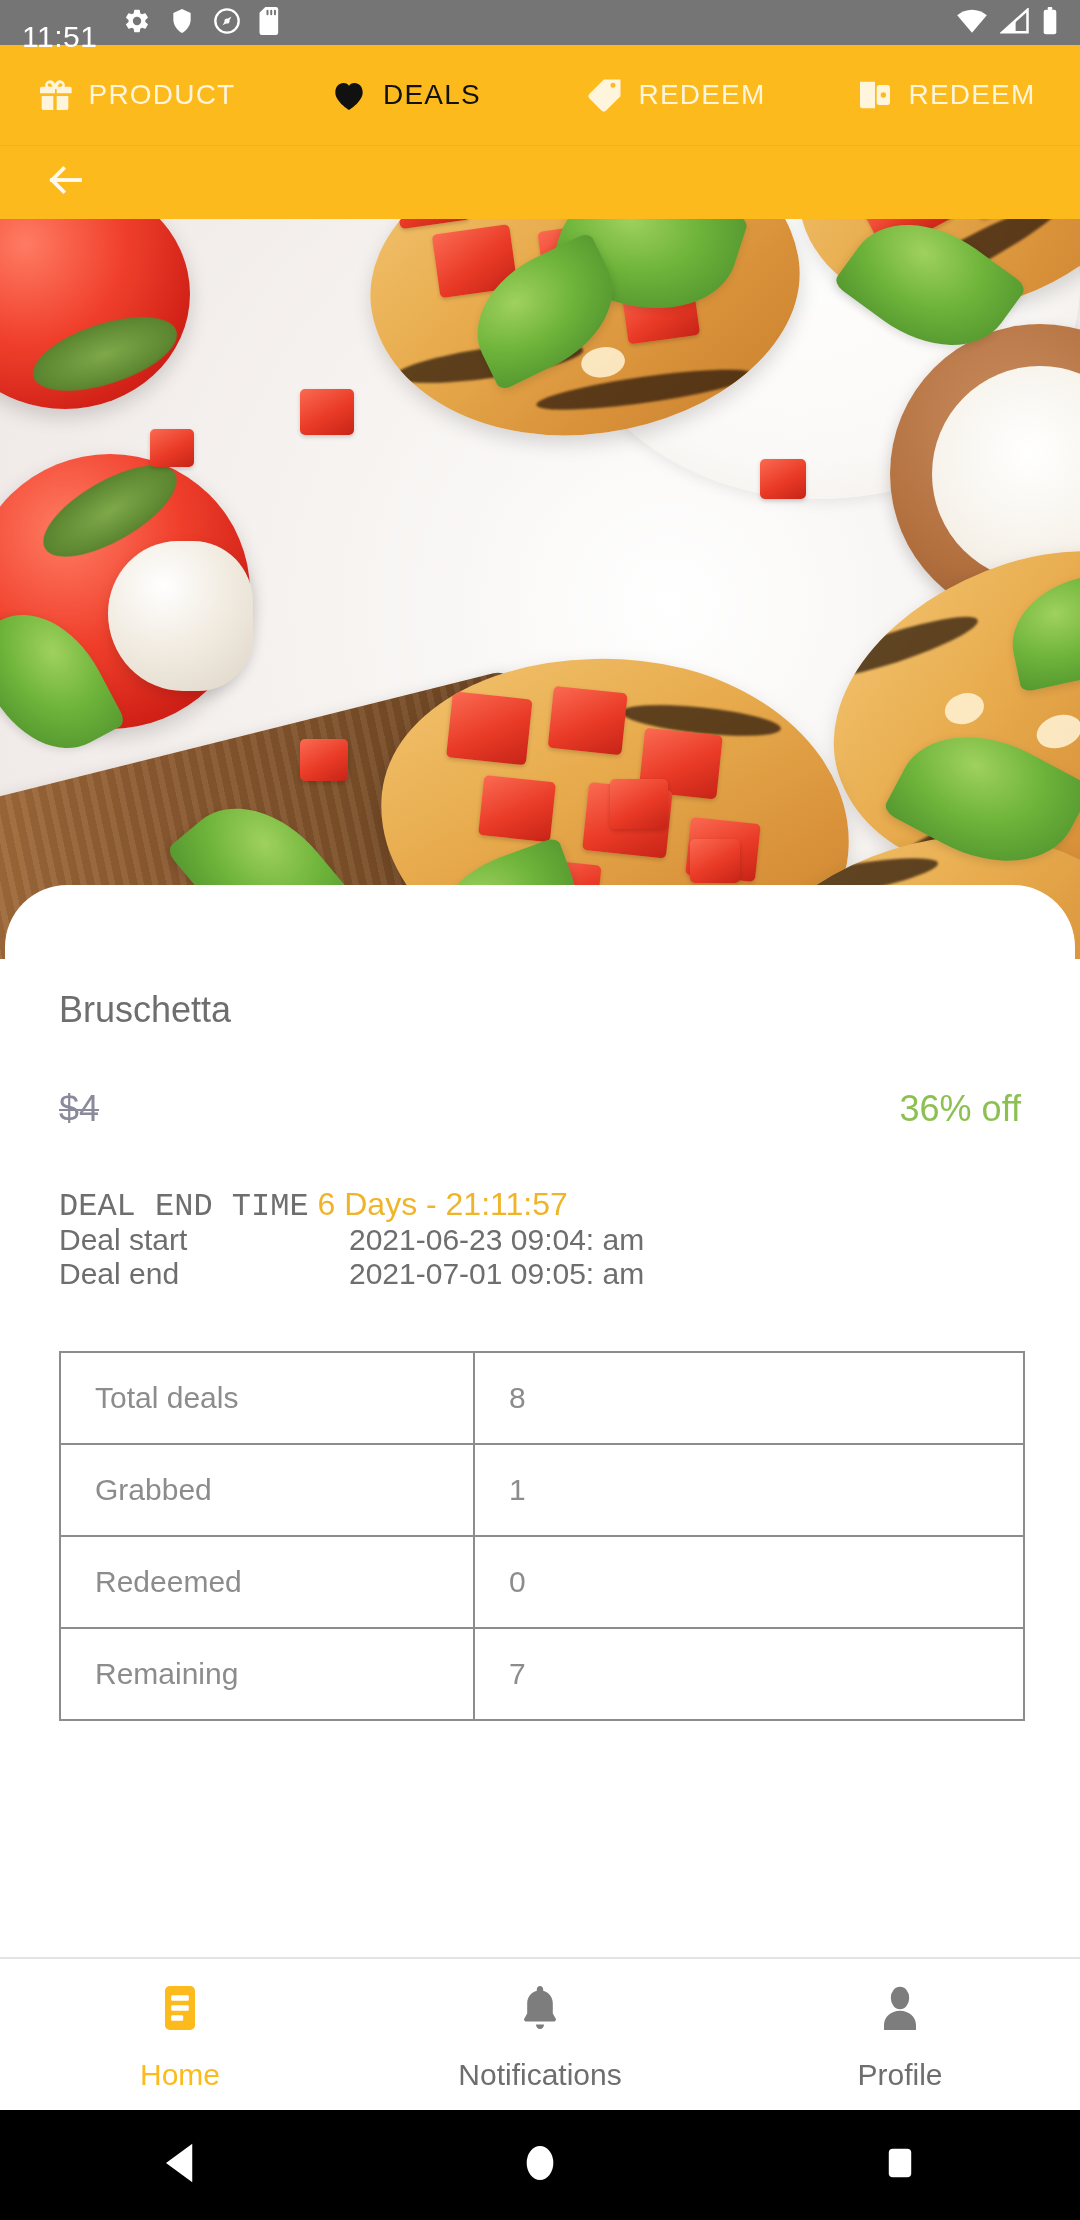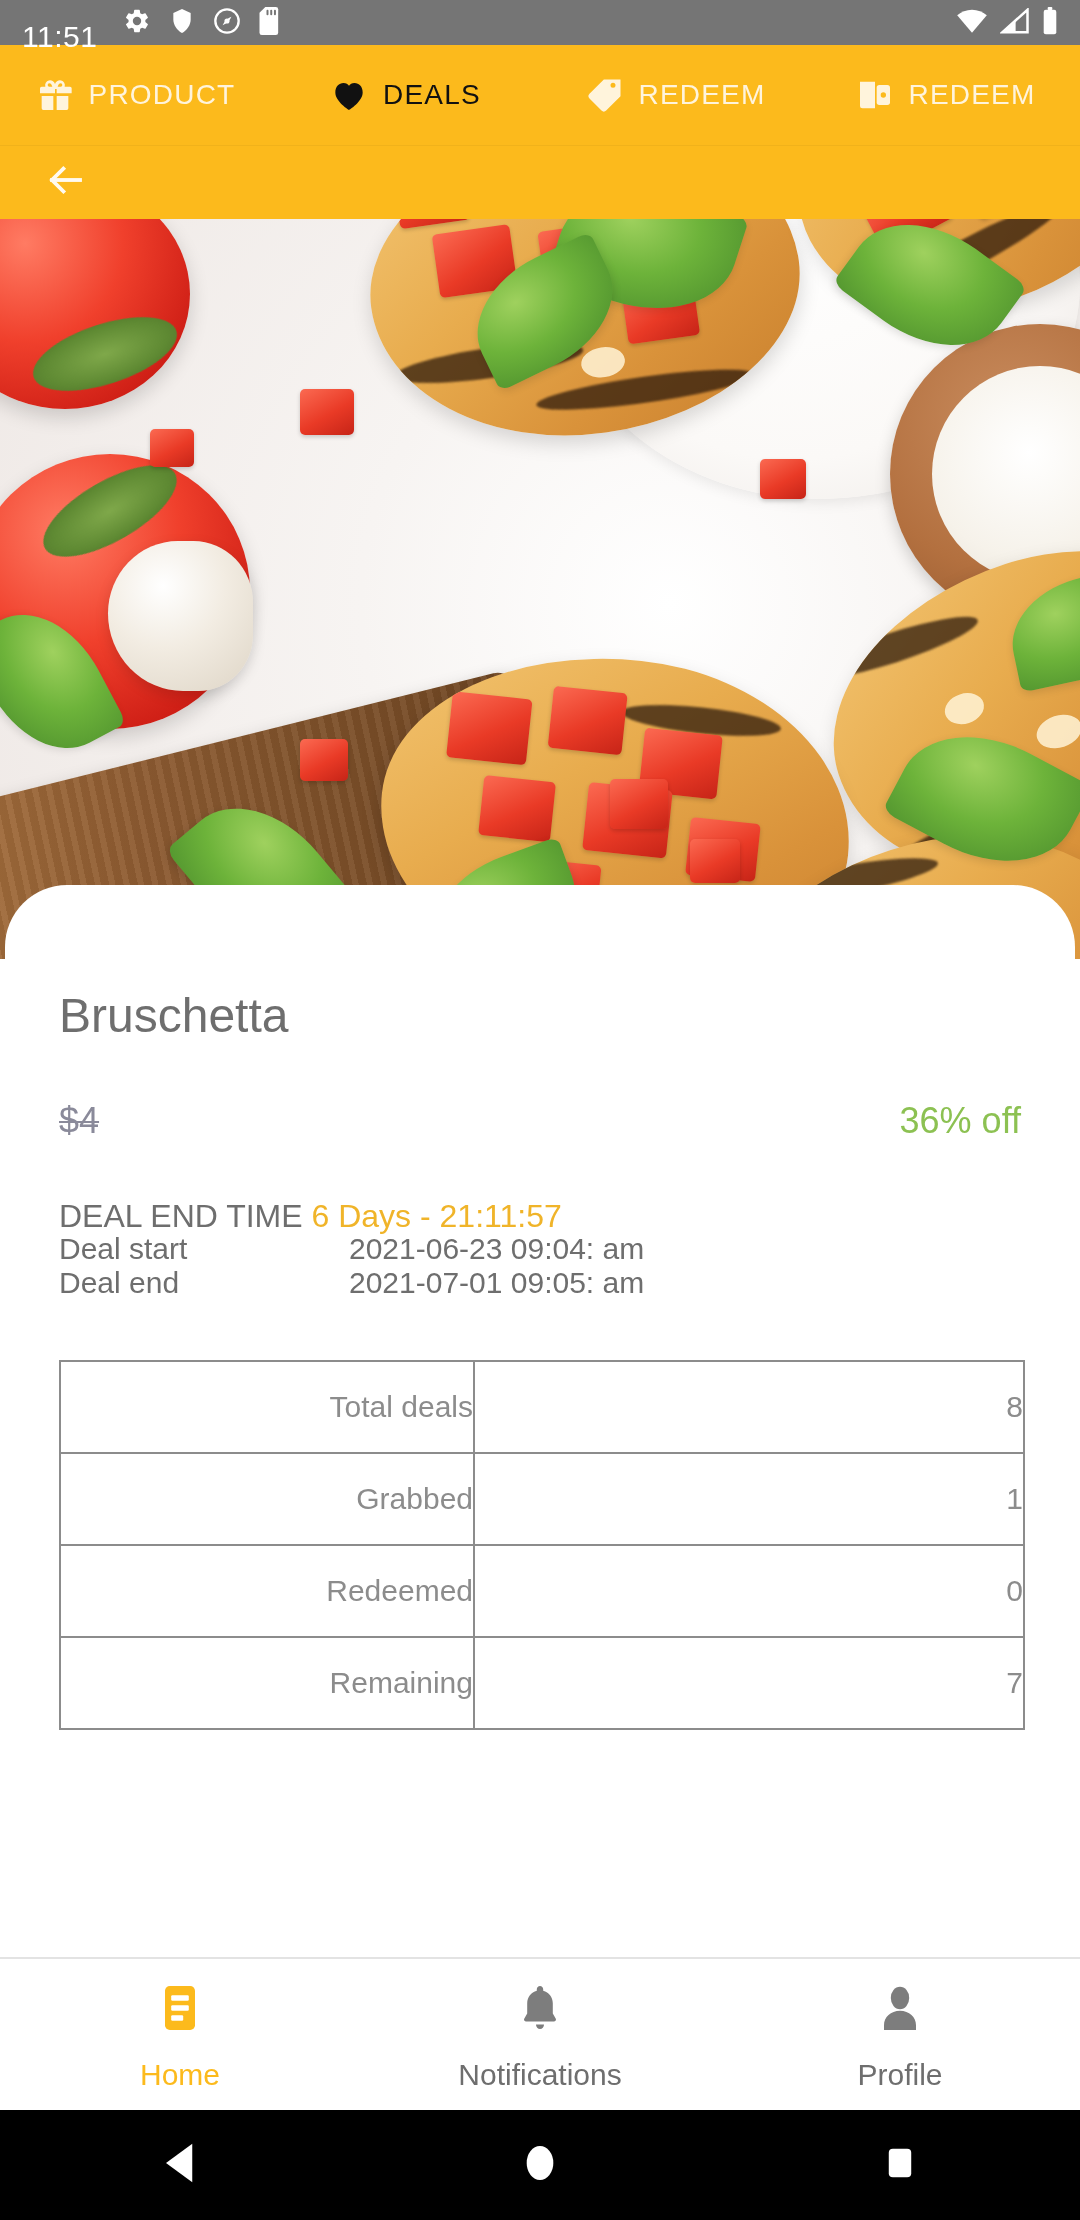--- a/index.html
+++ b/index.html
@@ -126,38 +126,37 @@
 
   
   .card {
     position:absolute; left:5px; top:885px; width:1070px;
     height:1072px; background:#fff;
     border-radius:62px 62px 0 0;
     z-index:10; overflow:hidden;
   }
   .card-inner { padding:0 54px; }
 
-  .title { font-size:48px; color:#6e6e6e; font-weight:400; padding-top:107px; line-height:1; }
+  .title { font-size:36px; color:#6e6e6e; font-weight:400; padding-top:107px; line-height:1; }
 
   .price-row { display:flex; align-items:baseline; justify-content:space-between; margin-top:60px; }
   .price-old { font-size:36px; color:#8a8a9a; text-decoration:line-through; text-decoration-thickness:2px; }
   .discount  { font-size:36px; color:#8CC152; }
 
   .endtime-row { margin-top:58px; font-size:32px; line-height:1; }
-  .endtime-label { color:#6e6e6e; }
+  .endtime-label { color:#6e6e6e;font-family:Liberation Mono, monospace; }
   .endtime-value { color:#F0B429; }
 
   .kv { display:flex; font-size:30px; color:#6e6e6e; }
   .kv .k { width:290px; }
   .kv .v { }
 
   table.stats {
     margin-top:60px; width:966px; border-collapse:collapse;
     table-layout:fixed;
-    text-align:right;
   }
   table.stats td {
     border:2px solid #8c8c8c; height:92px;
     font-size:30px; color:#8c8c8c; padding-left:34px; font-weight:400;
   }
   table.stats td.k { width:414px; }
 
   
   .bottomnav {
     position:absolute; left:0; top:1957px; width:1080px; height:153px;

